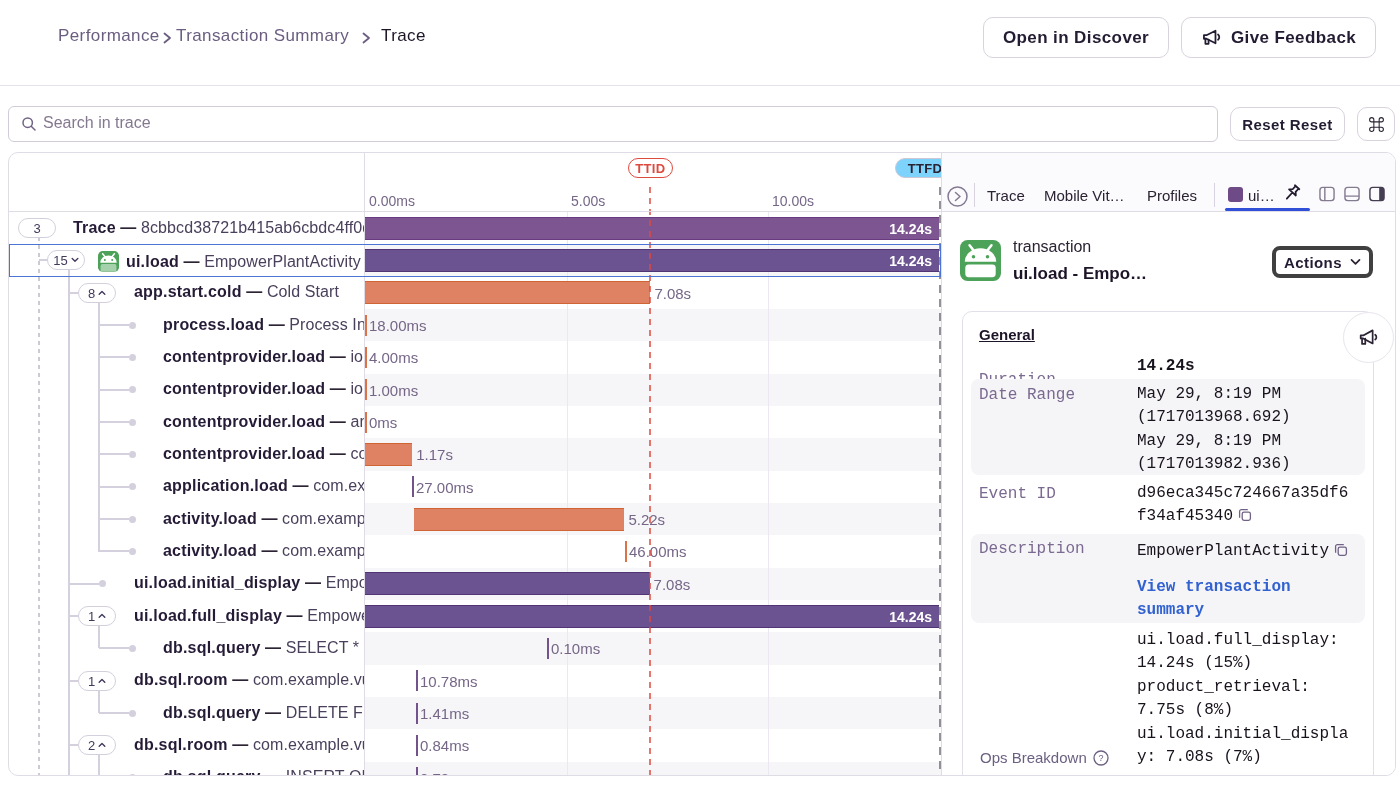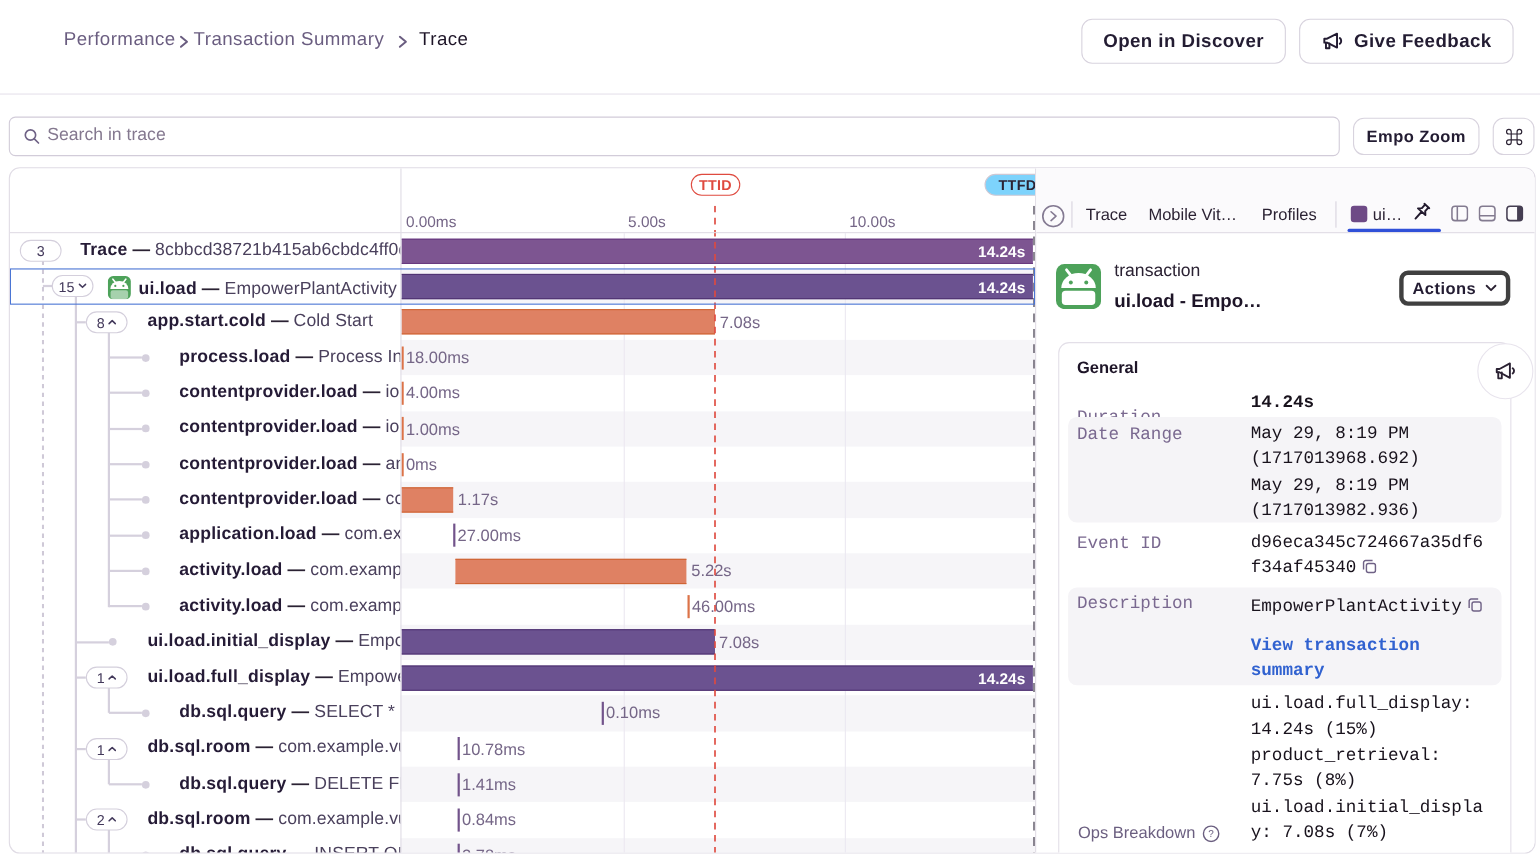--- a/index.html
+++ b/index.html
@@ -41,21 +41,21 @@
       <path d="M16.2 7.2a3.2 3.2 0 0 1 0 5" stroke-linecap="round"></path>
     </svg>
     <span>Give Feedback</span>
   </div>
 <div class="abs" style="left:8px;top:106px;width:1210px;height:36px;border:1px solid #d2ccd9;border-radius:6px;background:#fff;"></div>
 <svg class="abs" style="left:21px;top:116px" width="16" height="16" viewBox="0 0 16 16" fill="none" stroke="#6f6286" stroke-width="1.5">
     <circle cx="6.7" cy="6.7" r="4.7"></circle>
     <line x1="10.2" y1="10.2" x2="14" y2="14" stroke-linecap="round"></line>
   </svg>
 <div class="abs" style="left:43px;top:114px;font-size:16px;color:#84788f;">Search in trace</div>
-<div style="position:absolute;background:#fff;border:1px solid #d8d3de;border-radius:10px;display:flex;align-items:center;justify-content:center;font-weight:700;color:#231c32;letter-spacing:.4px;left:1230px;top:107px;width:115px;height:34px;font-size:15px;border-radius:10px;">Empo Zoom</div>
+<div style="position:absolute;background:#fff;border:1px solid #d8d3de;border-radius:10px;display:flex;align-items:center;justify-content:center;font-weight:700;color:#231c32;letter-spacing:.4px;left:1230px;top:107px;width:115px;height:34px;font-size:15px;border-radius:10px;">Reset Reset</div>
 <div style="position:absolute;background:#fff;border:1px solid #d8d3de;border-radius:10px;display:flex;align-items:center;justify-content:center;font-weight:700;color:#231c32;letter-spacing:.4px;left:1357px;top:107px;width:38px;height:34px;border-radius:10px;">
     <svg width="17" height="17" viewBox="0 0 16 16" fill="#2b2233">
       <path d="M3.5 2A1.5 1.5 0 0 1 5 3.5V5H3.5a1.5 1.5 0 1 1 0-3zM6 5V3.5A2.5 2.5 0 1 0 3.5 6H5v4H3.5A2.5 2.5 0 1 0 6 12.5V11h4v1.5a2.5 2.5 0 1 0 2.5-2.5H11V6h1.5A2.5 2.5 0 1 0 10 3.5V5H6zm4 1v4H6V6h4zm1-1V3.5A1.5 1.5 0 1 1 12.5 5H11zm0 6h1.5a1.5 1.5 0 1 1-1.5 1.5V11zm-6 0v1.5A1.5 1.5 0 1 1 3.5 11H5z"></path>
     </svg>
   </div>
 <div class="abs" style="left:8px;top:152px;width:1388px;height:624px;border:1px solid #e0dce5;border-radius:10px;background:#fff;overflow:hidden;">
 <div class="stripe" style="left:355px;top:91.3px;width:577px;height:32.33px;"></div>
 <div class="stripe" style="left:355px;top:156.0px;width:577px;height:32.33px;"></div>
 <div class="stripe" style="left:355px;top:220.6px;width:577px;height:32.33px;"></div>
 <div class="stripe" style="left:355px;top:285.3px;width:577px;height:32.33px;"></div>
@@ -250,21 +250,21 @@
           <polyline points="1.5,1.8 5.5,5.8 9.5,1.8" fill="none" stroke="#2b2233" stroke-width="1.7" stroke-linecap="round" stroke-linejoin="round"></polyline>
         </svg></div>
 <div class="abs" style="left:20px;top:158px;width:412px;height:480px;border:1px solid #e3dfe8;border-radius:10px;background:#fff;"></div>
 <div class="abs" style="left:401px;top:158.5px;width:51px;height:51px;border-radius:50%;background:#fff;border:1px solid #e8e4ed;display:flex;align-items:center;justify-content:center;z-index:3;">
         <svg width="23" height="23" viewBox="0 0 20 20" fill="none" stroke="#2b2233" stroke-width="1.5" stroke-linejoin="round">
           <path d="M3.2 8.2h2.2l8.2-4.4v11.4l-8.2-4.4H3.2z"></path>
           <path d="M4.4 11v4.6h2.8V11" stroke-linecap="round"></path>
           <path d="M15.8 7.6a2.6 2.6 0 0 1 0 4.2" stroke-linecap="round"></path>
         </svg>
       </div>
-<div class="abs" style="left:37px;top:173px;font-size:15px;font-weight:700;color:#1d1427;">General</div>
+<div class="abs" style="left:37px;top:173px;font-size:15px;font-weight:700;color:#1d1427;text-decoration:underline;">General</div>
 <div class="key" style="left:37px;top:218px;">Duration</div>
 <div class="val" style="left:195px;top:202px;font-weight:700;">14.24s</div>
 <div class="abs" style="left:29px;top:226px;width:394px;height:96px;background:#f5f4f7;border-radius:8px;"></div>
 <div class="key" style="left:37px;top:233px;">Date Range</div>
 <div class="val" style="left:195px;top:230px;">May 29, 8:19 PM<br>(1717013968.692)<br>May 29, 8:19 PM<br>(1717013982.936)</div>
 <div class="key" style="left:37px;top:332px;">Event ID</div>
 <div class="val" style="left:195px;top:329px;">d96eca345c724667a35df6<br>f34af45340<span style="display:inline-block;vertical-align:-3px;margin-left:4px;"><svg width="16" height="16" viewBox="0 0 16 16" fill="none" stroke="#6f6286" stroke-width="1.3">
             <rect x="5.2" y="5.2" width="8.2" height="8.2" rx="1.8"></rect>
             <path d="M10.8 2.6H4.4A1.8 1.8 0 0 0 2.6 4.4v6.4"></path>
           </svg></span></div>

